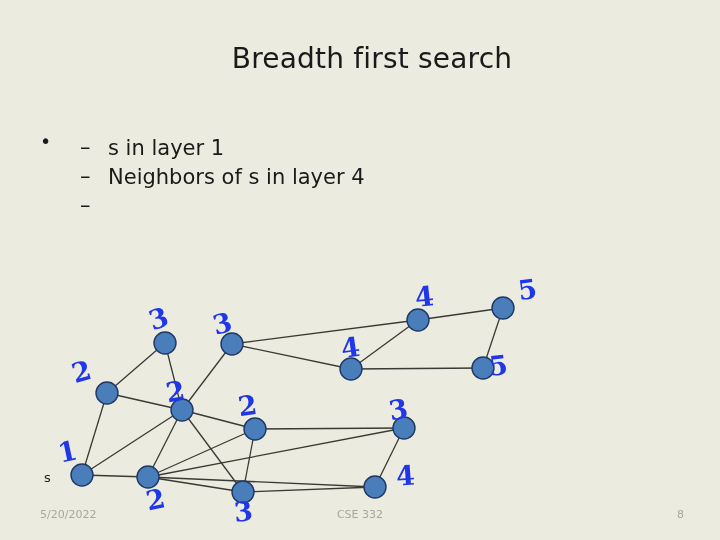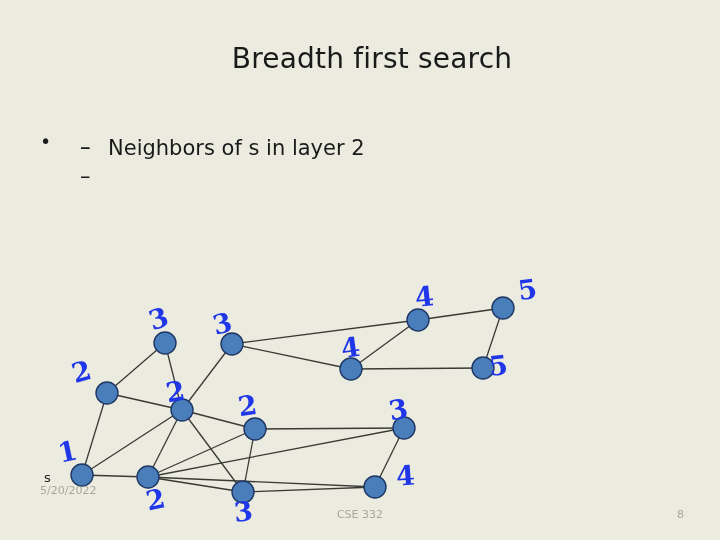--- a/index.html
+++ b/index.html
@@ -87,21 +87,21 @@
     color: #1f37e8;
     font-family: "DejaVu Serif", serif;
     font-weight: 700;
     font-size: 27px;
     line-height: 1;
     user-select: none;
   }
   #footer-date {
     position: absolute;
     left: 40px;
-    top: 484px;
+    top: 508px;
     font-size: 11px;
     color: #a8a89a;
   }
   #footer-center {
     position: absolute;
     left: 0;
     top: 508px;
     width: 720px;
     text-align: center;
     font-size: 11px;
@@ -117,22 +117,22 @@
 </style>
 </head>
 <body>
 
 <div id="slide">
 
   <div id="slide-title">Breadth first search</div>
 
   <div id="body-list">
       <div class="lvl1"><span class="bullet-dot">•</span></div>
-      <div class="lvl2"><span class="bullet-dash">–</span></div>
-      <div class="lvl2"><span class="bullet-dash">–</span><span>Neighbors of s in layer 2</span></div>
+      <div class="lvl2"><span class="bullet-dash">–</span><span>s in layer 1</span></div>
+      <div class="lvl2"><span class="bullet-dash">–</span><span>Neighbors of s in layer 4</span></div>
       <div class="lvl2"><span class="bullet-dash">–</span></div>
     </div>
 
   <svg id="graph-layer" viewBox="0 0 720 540" xmlns="http://www.w3.org/2000/svg">
     <g id="edge-group">
         <line x1="82" y1="475" x2="107" y2="393" stroke="#3a3a35" stroke-width="1.3"></line>
         <line x1="82" y1="475" x2="148" y2="477" stroke="#3a3a35" stroke-width="1.3"></line>
         <line x1="82" y1="475" x2="182" y2="410" stroke="#3a3a35" stroke-width="1.3"></line>
         <line x1="107" y1="393" x2="165" y2="343" stroke="#3a3a35" stroke-width="1.3"></line>
         <line x1="107" y1="393" x2="182" y2="410" stroke="#3a3a35" stroke-width="1.3"></line>

